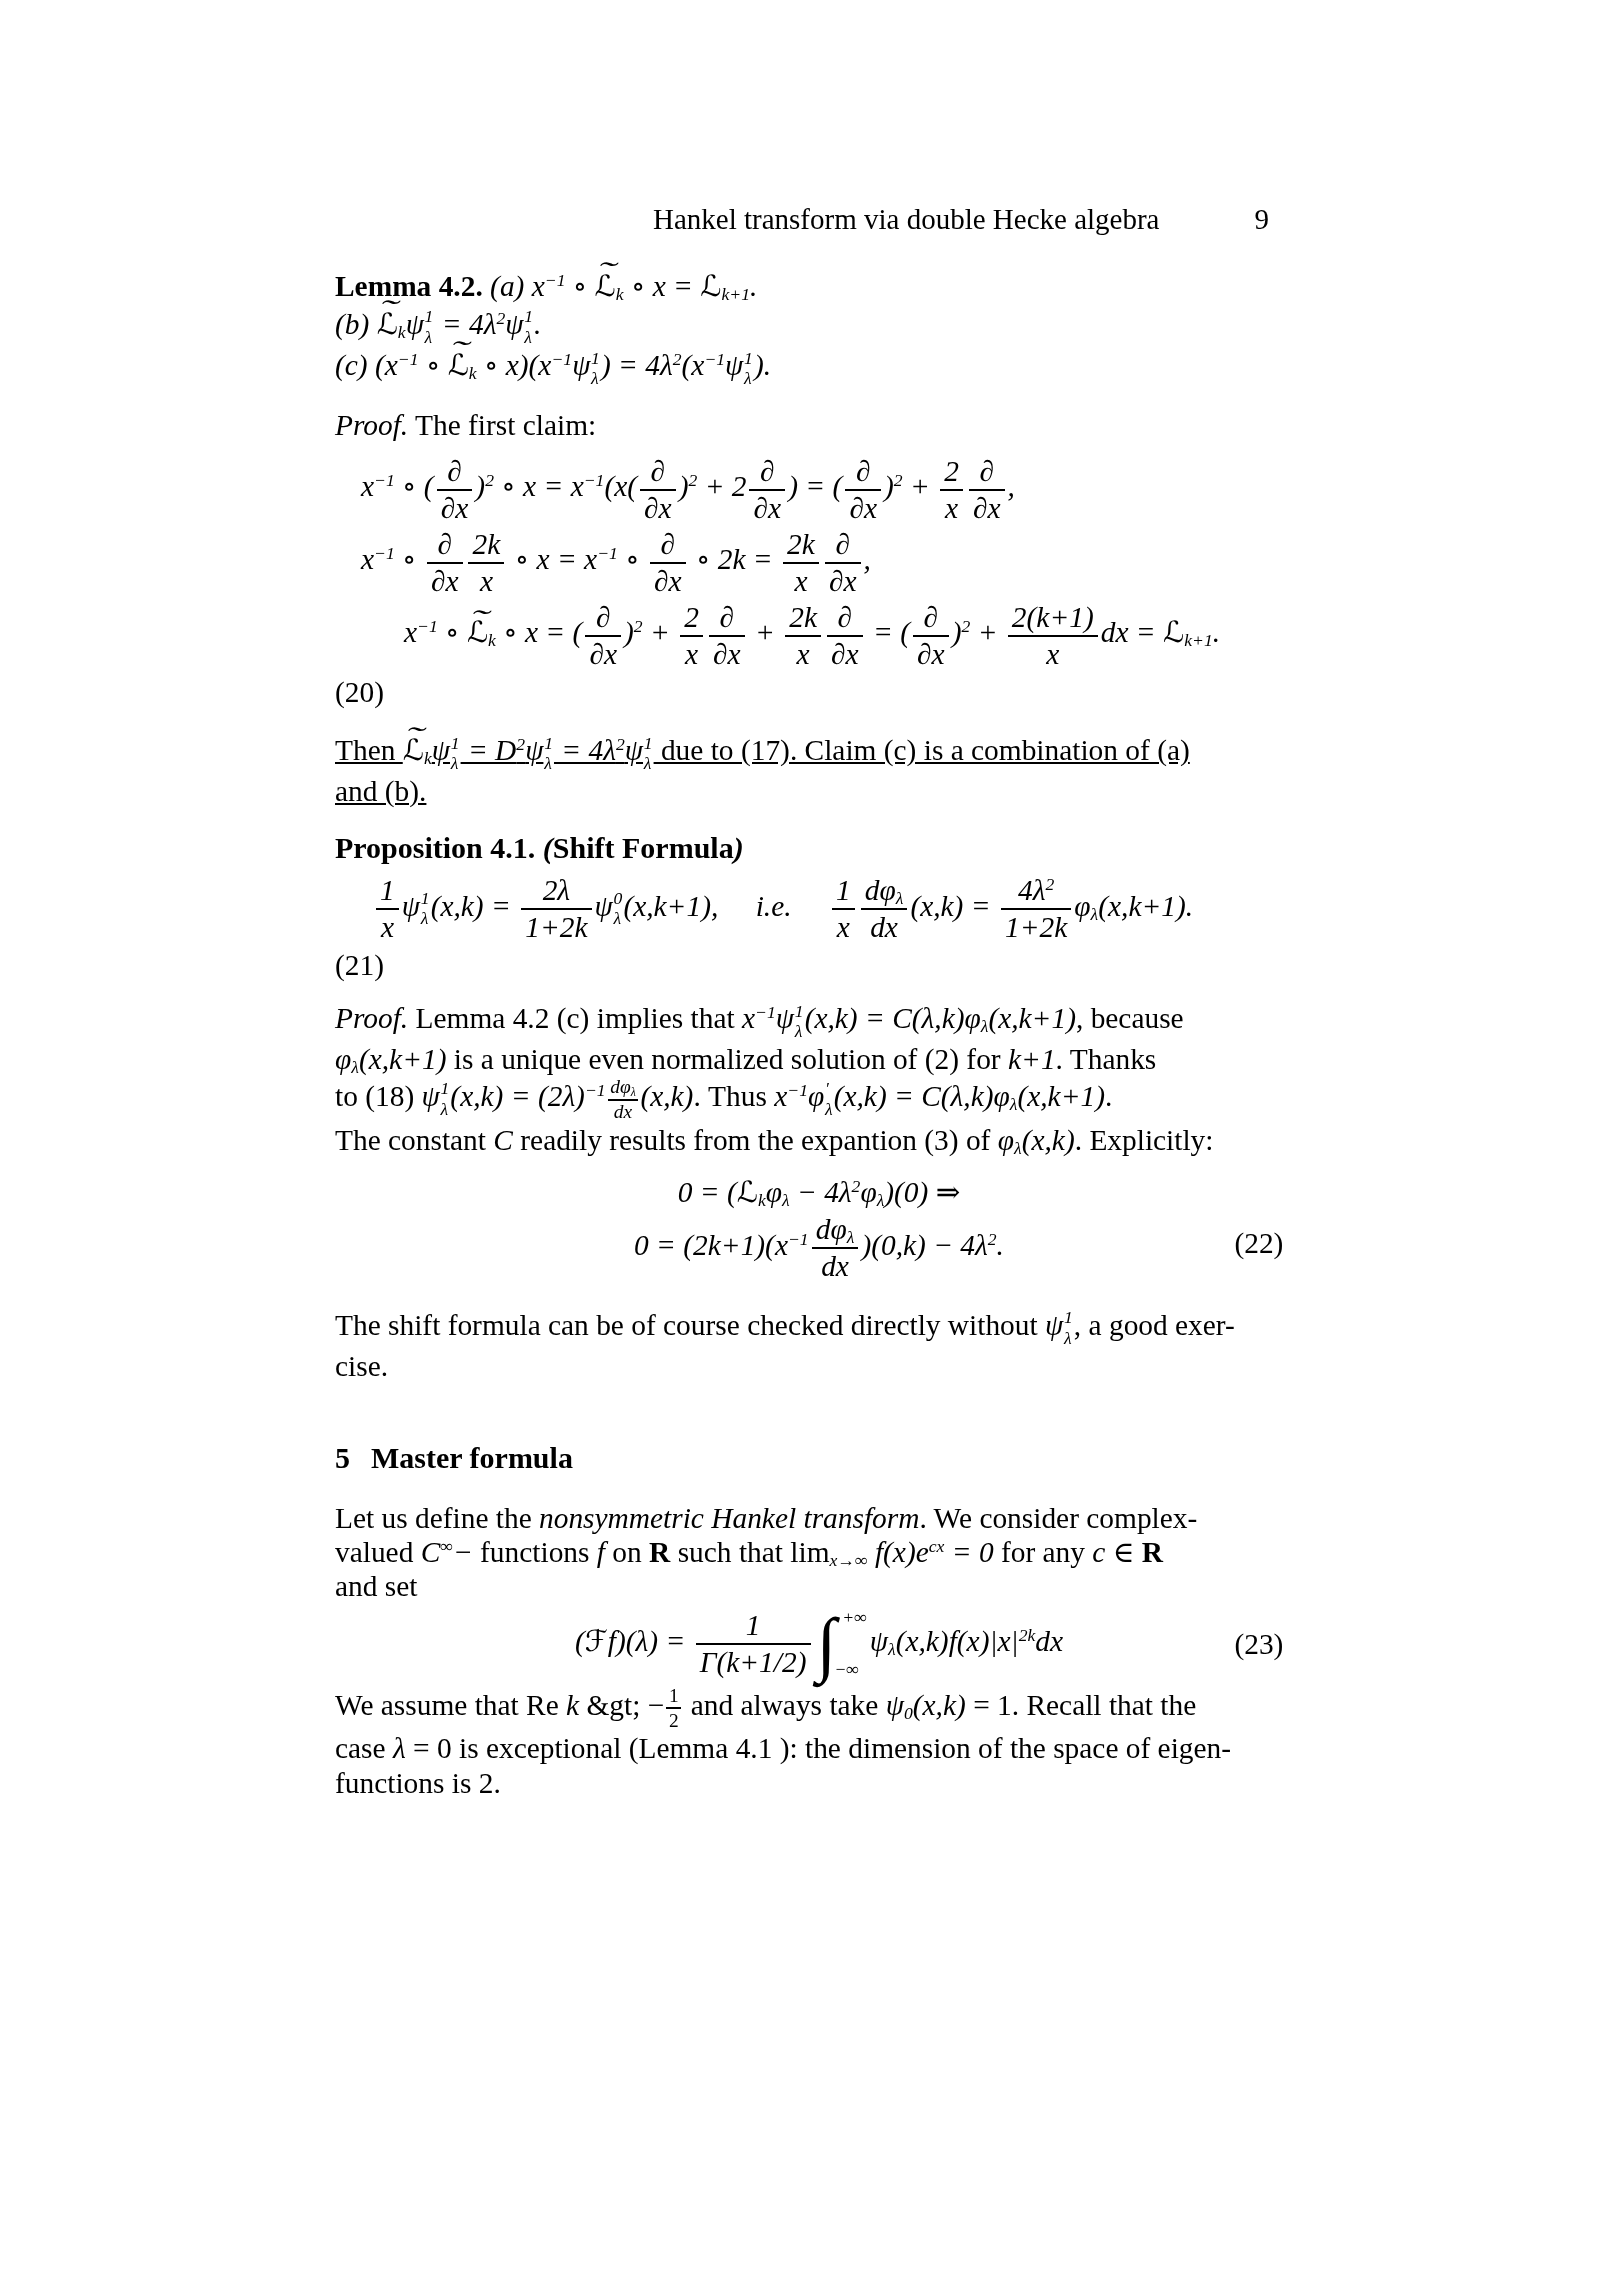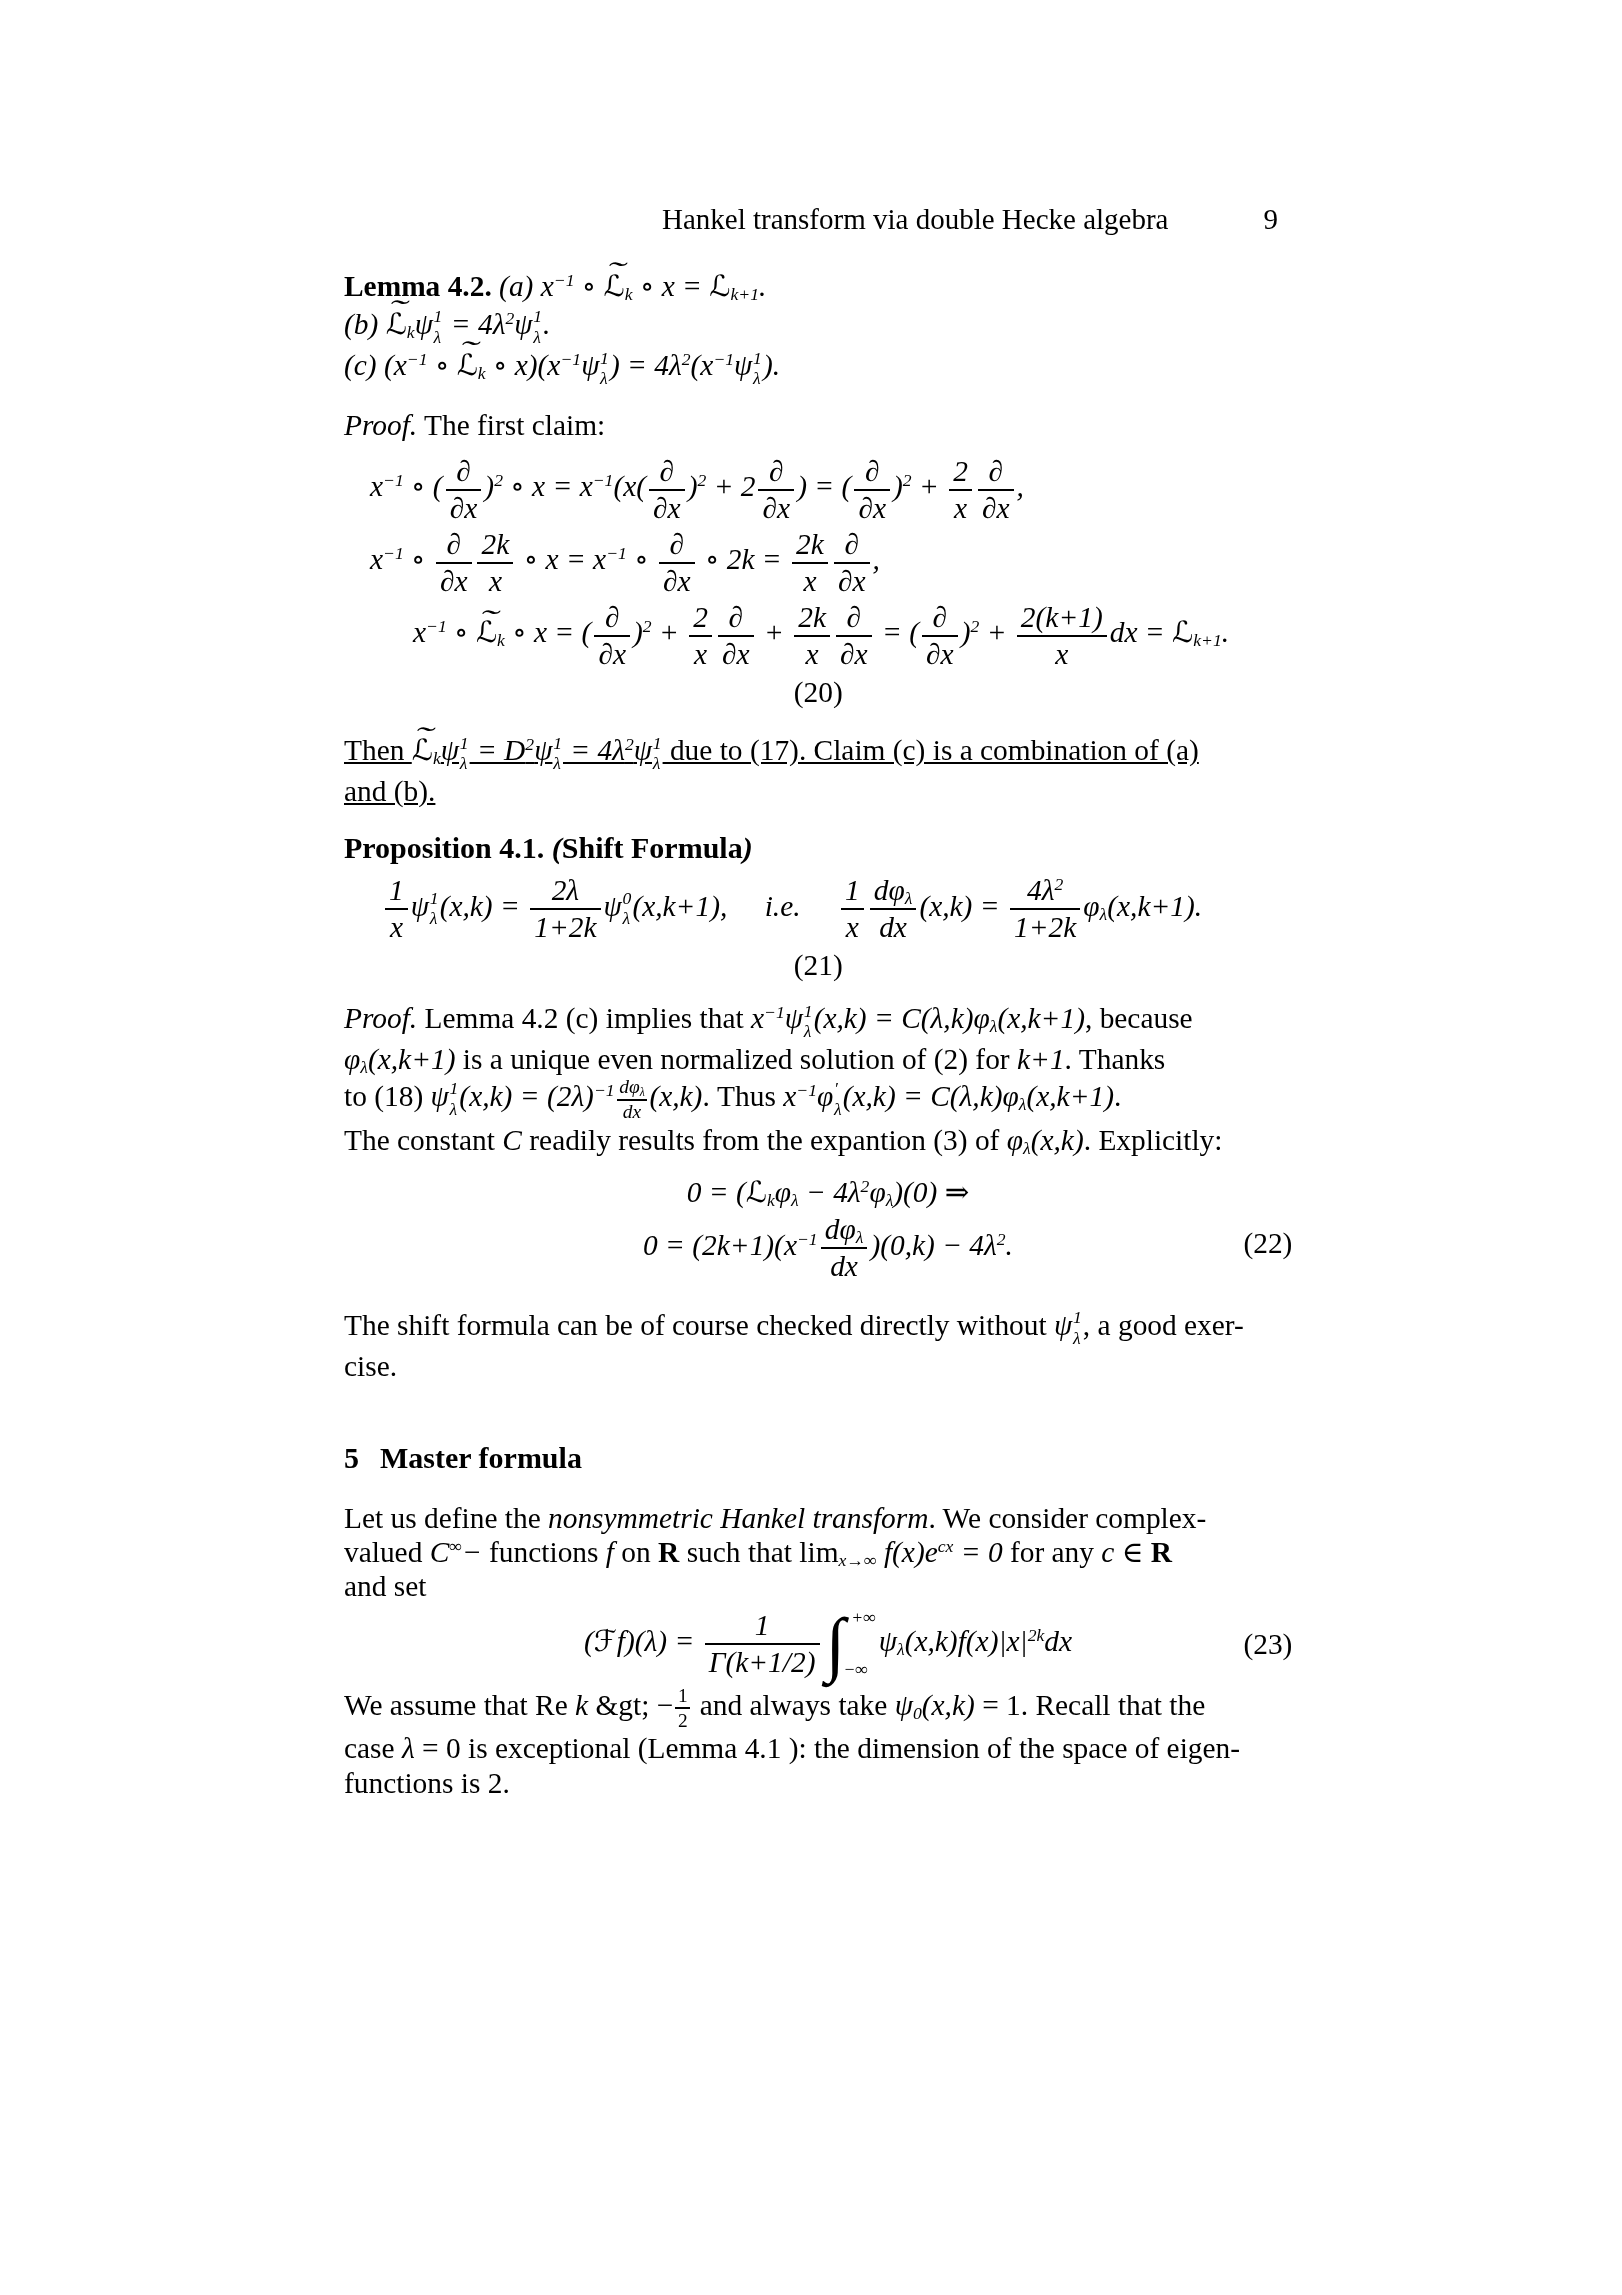--- a/index.html
+++ b/index.html
@@ -1,18 +1,18 @@
 <!DOCTYPE html>
 <html style="font-size:10.5px"><head>
 <meta charset="utf-8">
 <style>
   html,body{margin:0;padding:0;background:#ffffff;}
   .page{position:relative;width:1622px;height:2295px;background:#ffffff;color:#000000;
         font-family:"Liberation Serif","DejaVu Serif","DejaVu Sans",serif;overflow:hidden;}
-  .col{position:absolute;left:344px;top:0;width:968px;}
+  .col{position:absolute;left:335px;top:0;width:968px;}
 
   
   .running-head{position:relative;padding-top:205px;height:33px;font-size:29px;}
   .rh-title{position:absolute;left:318px;top:203px;white-space:nowrap;}
   .rh-page{position:absolute;right:34px;top:203px;}
 
   
   .tline{white-space:nowrap;font-size:29.4px;line-height:38px;}
   .para .tline{line-height:37px;}
   .mi{font-style:italic;}
@@ -45,21 +45,21 @@
   .bigop .lims{display:inline-flex;flex-direction:column;justify-content:space-between;
                align-self:stretch;font-size:0.60em;line-height:1;padding:0.05em 0;}
   .bigop .ltop{margin-left:0.35em;}
   .bigop .lbot{margin-left:-0.55em;}
 
   
   .lemma{margin-top:29px;}
   .proof-intro{margin-top:18.3px;}
   .display{font-size:29.4px;}
   .display .eqrow{white-space:nowrap;margin:5.2px 0;}
-  .eqnum-row{text-align:center;padding-right:19.6px;font-size:29.4px;line-height:34px;margin-top:3.9px;}
+  .eqnum-row{text-align:left;padding-right:19.6px;font-size:29.4px;line-height:34px;margin-top:3.9px;}
   #eq20{margin-top:11.8px;}
   #eq20 .eqrow.ind-a{padding-left:26px;}
   #eq20 .eqrow.ind-b{padding-left:69px;}
   .then-para{margin-top:23.6px;text-decoration:underline;}
   .prop-heading{margin-top:19.6px;font-size:30px;}
   #eq21{margin-top:7.9px;}
   #eq21 .eqrow{padding-left:38px;}
   .ie{margin:0 30px;}
   .proof2{margin-top:18.3px;}
   .proof2 .tline{line-height:36px;}

